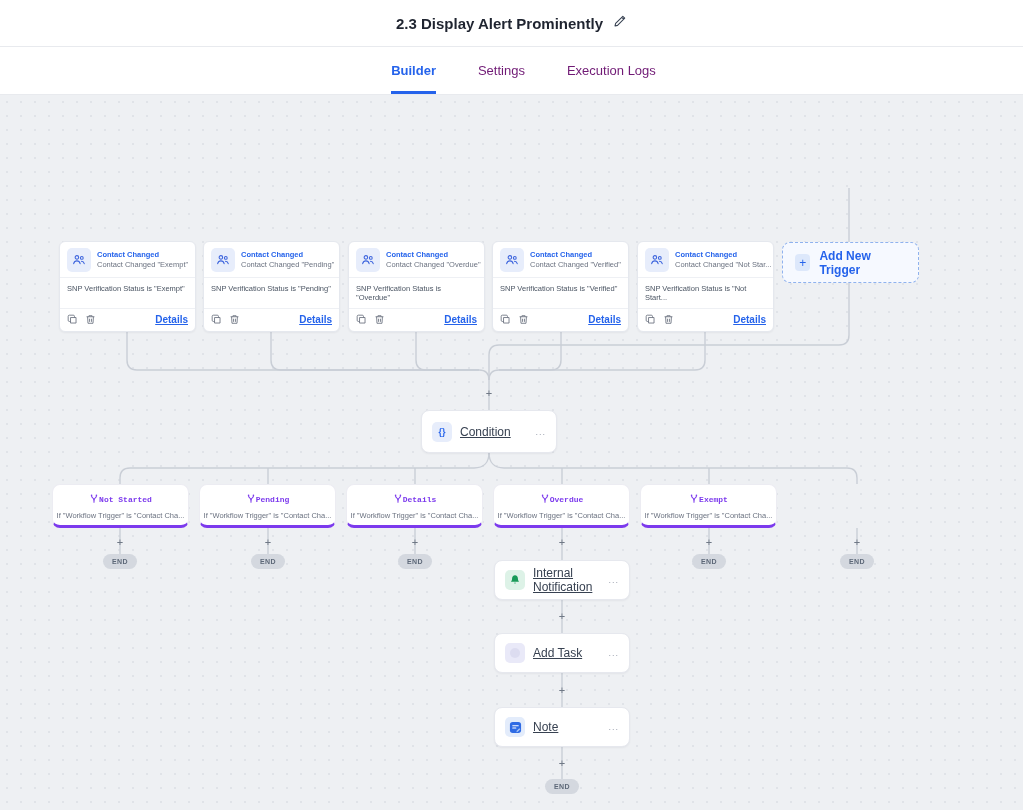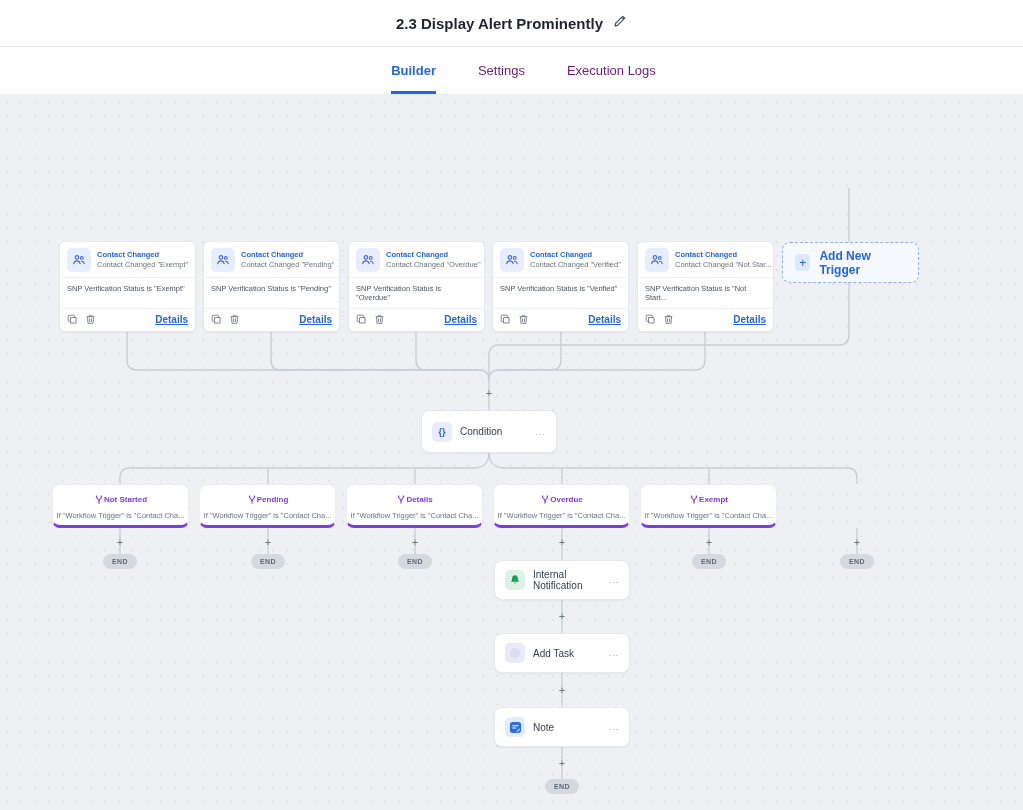--- a/index.html
+++ b/index.html
@@ -48,35 +48,35 @@
   .add-trigger .plus-box { width:17px; height:17px; border-radius:4px; background:#dde8fb;
     color:#2563eb; font-size:12px; display:flex; align-items:center; justify-content:center; }
   .add-trigger .label { font-size:12px; font-weight:700; color:#2563eb; }
 
   
   .node-card { position:absolute; background:#fff; border:1px solid #e6e8ee; border-radius:8px;
     box-shadow:0 1px 2px rgba(20,24,40,.05); display:flex; align-items:center; gap:8px;
     padding:0 10px; cursor:pointer; }
   .node-icon { width:20px; height:20px; border-radius:5px; display:flex; align-items:center;
     justify-content:center; flex:0 0 auto; }
-  .node-label { flex:1; font-size:10px; color:#374151; }
+  .node-label { flex:1; font-size:12px; color:#374151;text-decoration:underline; }
   .node-menu { font-size:9px; color:#9ca3af; letter-spacing:1px; cursor:pointer; }
 
   .cond-icon { background:#e7edfb; color:#2563eb; font-size:9px; font-weight:700; }
   .bell-bg { background:#ddf2e7; }
   .task-bg { background:#e9e9f8; }
   .task-dot { width:10px; height:10px; border-radius:50%; background:#dcdcf0; }
   .note-bg { background:#e3ecfb; }
 
   
   .branch-card { position:absolute; top:389px; width:137px; height:44px; background:#fff;
     border:1px solid #ececf2; border-bottom:3px solid #7c3aed; border-radius:8px;
     display:flex; flex-direction:column; align-items:center; justify-content:center; gap:2px;
     cursor:pointer; padding:0 4px; }
-  .branch-title { display:flex; align-items:center; gap:0; }
+  .branch-title { display:flex; align-items:center; gap:0;font-family:Liberation Mono, monospace; }
   .branch-label { font-size:8px; font-weight:700; color:#7c3aed; }
   .branch-desc { font-size:7.5px; color:#6b7280; white-space:nowrap; overflow:hidden; max-width:129px; }
 
   
   .plus-mark { position:absolute; transform:translate(-50%,-50%); font-size:11px; color:#6f7885;
     line-height:1; cursor:pointer; }
   .end-pill { position:absolute; transform:translateX(-50%); background:#d4d8df; color:#5d6878;
     font-size:7px; font-weight:700; letter-spacing:.4px; padding:4px 9px; border-radius:9px; }
 </style>
 </head>

